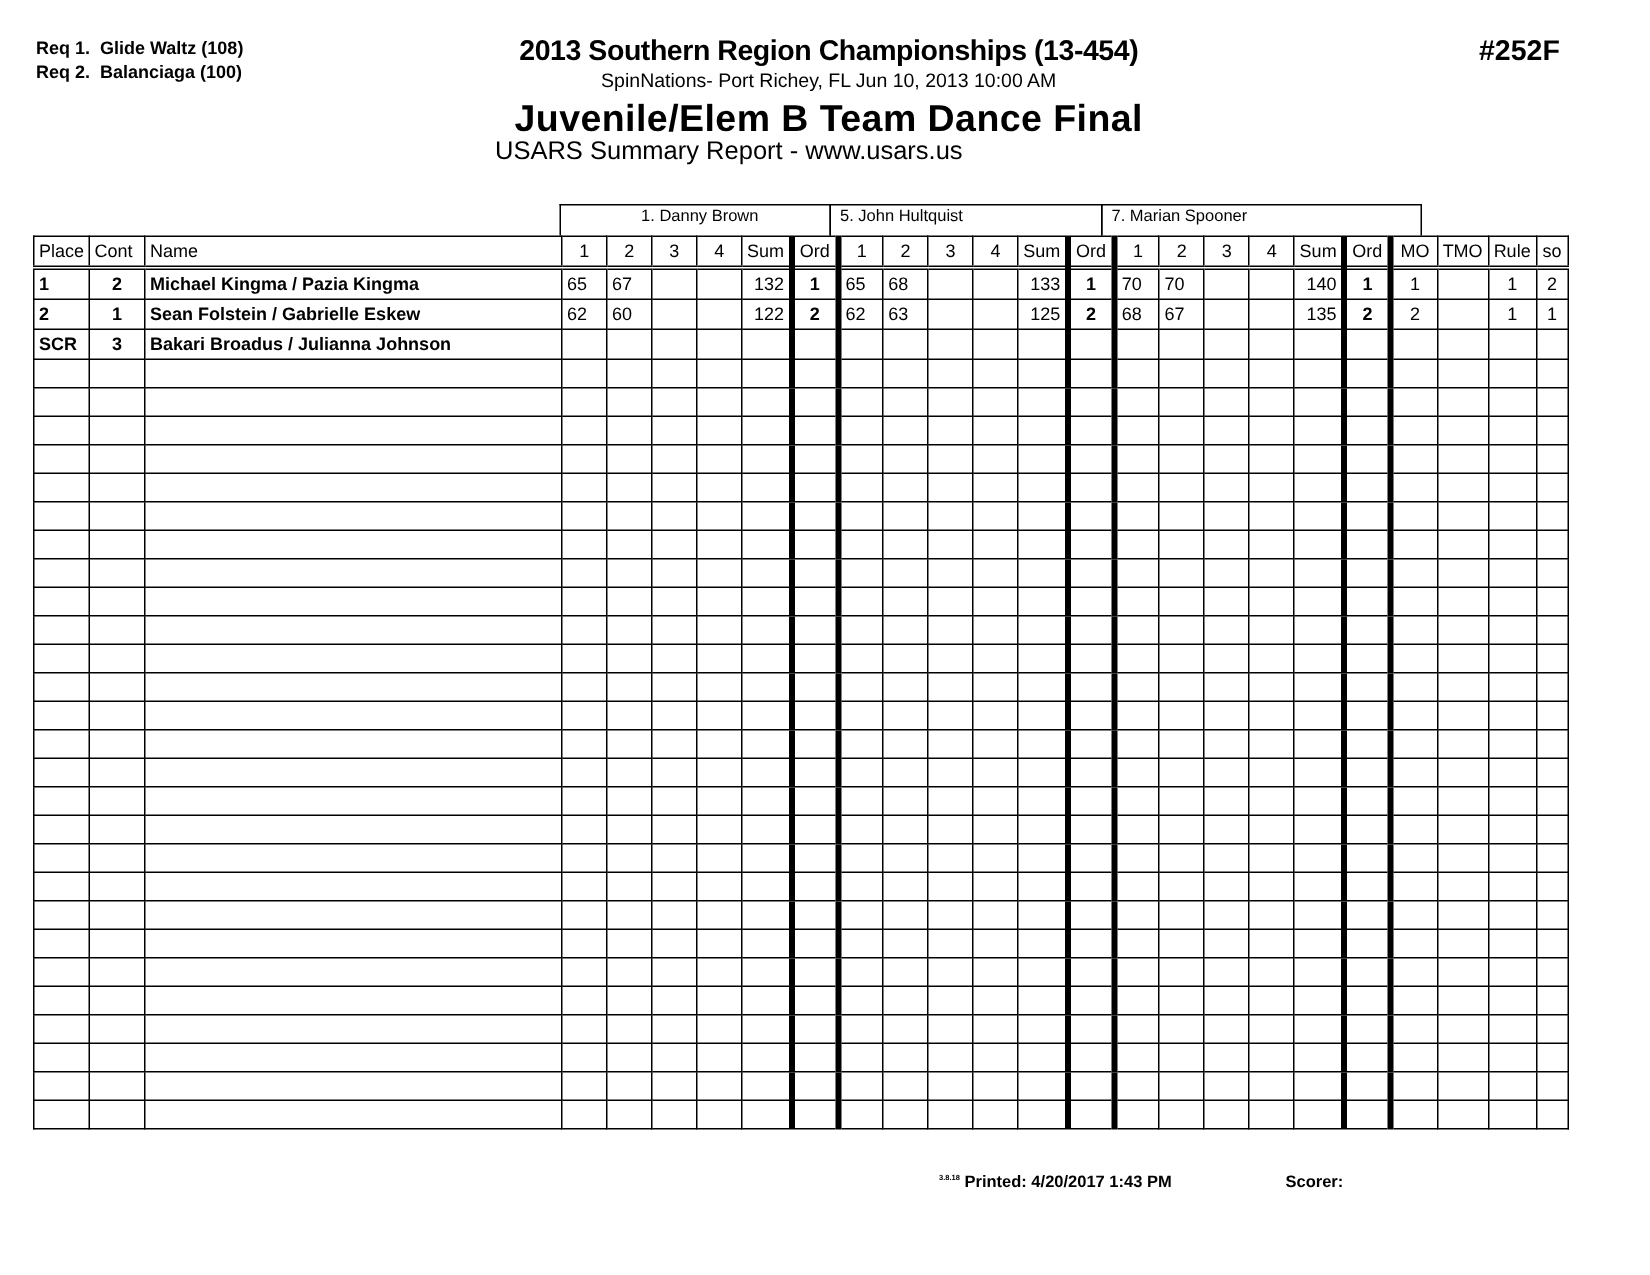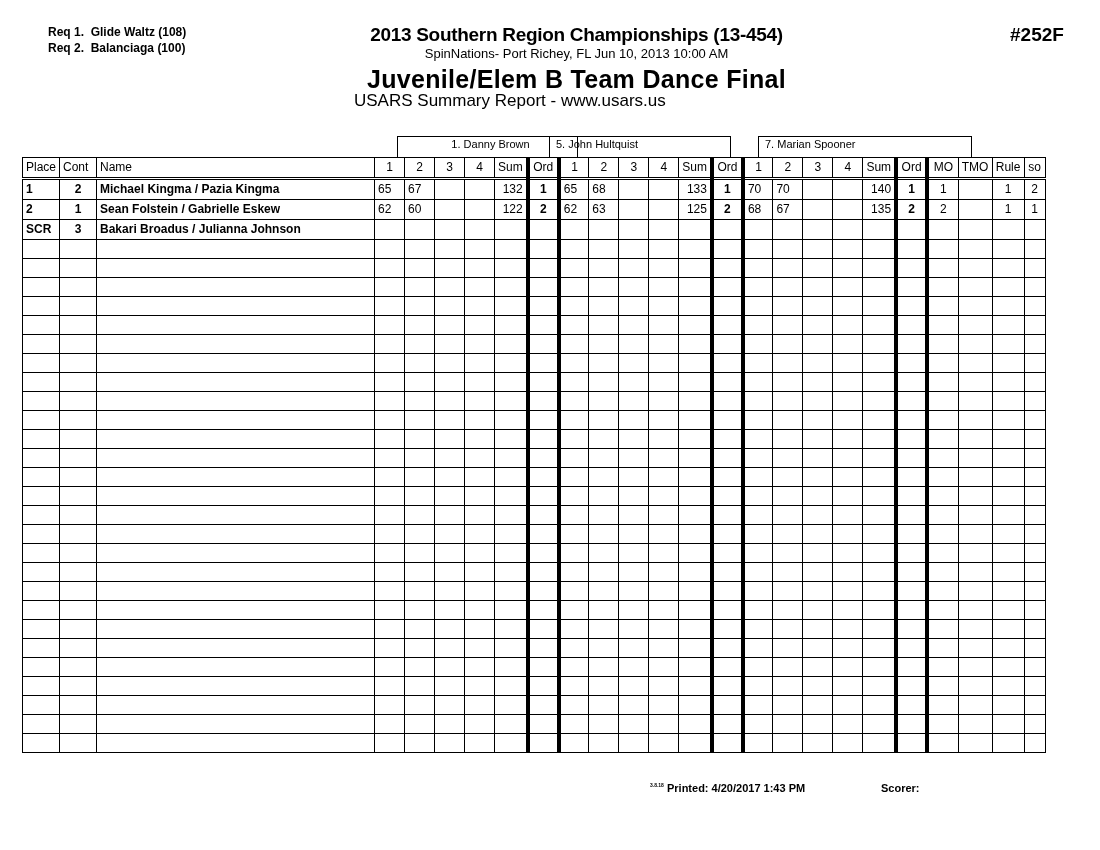--- a/index.html
+++ b/index.html
@@ -1,17 +1,17 @@
 <!DOCTYPE html>
 <html><head>
 <meta charset="utf-8">
 <style>
   html,body{margin:0;padding:0;background:#ffffff;}
   body{width:1100px;height:850px;position:relative;overflow:hidden;font-family:"Liberation Sans",sans-serif;color:#000;}
-  .abs{position:absolute;margin-left:24px;}
+  .abs{position:absolute;}
   .req{left:24px;font-size:12px;font-weight:bold;white-space:pre;}
   .title{left:330px;width:445px;text-align:center;top:24px;font-size:19px;font-weight:bold;letter-spacing:-0.3px;}
   .sub1{left:330px;width:445px;text-align:center;top:46px;font-size:13px;}
   .sub2{left:330px;width:445px;text-align:center;top:65px;font-size:25px;font-weight:bold;letter-spacing:0.3px;}
   .sub3{left:330px;width:445px;top:91px;font-size:17px;}
   .eventno{left:986px;top:24px;font-size:19px;font-weight:bold;}
   .judgebox{top:136px;height:21px;border:1px solid #000;border-bottom:none;font-size:11px;line-height:14px;padding-left:6px;box-sizing:border-box;}
   table.grid{position:absolute;left:22px;top:157px;border-collapse:collapse;table-layout:fixed;}
   table.grid td{border:1px solid #000;height:19px;padding:0 3px;font-size:12px;line-height:19px;white-space:nowrap;overflow:hidden;box-sizing:border-box;}
   table.grid tr.hdr td{font-size:12px;border-bottom:3px double #000;margin-left:12px;}
@@ -28,21 +28,21 @@
 <div class="abs req" style="top:25px;">Req 1.  Glide Waltz (108)</div>
 <div class="abs req" style="top:41px;">Req 2.  Balanciaga (100)</div>
 
 <div class="abs title">2013 Southern Region Championships (13-454)</div>
 <div class="abs sub1">SpinNations- Port Richey, FL  Jun 10, 2013  10:00 AM</div>
 <div class="abs sub2">Juvenile/Elem B Team Dance Final</div>
 <div class="abs sub3">USARS Summary Report - www.usars.us</div>
 <div class="abs eventno">#252F</div>
 
 <div class="abs judgebox" style="left:373px;width:181px;text-align:center;">1.  Danny Brown</div>
-<div class="abs judgebox" style="left:525px;width:182px;">5.  John Hultquist</div>
+<div class="abs judgebox" style="left:553px;width:182px;">5.  John Hultquist</div>
 <div class="abs judgebox" style="left:734px;width:214px;">7.  Marian Spooner</div>
 
 <table class="grid">
   <colgroup>
     <col style="width:36px">
       <col style="width:37px">
       <col style="width:278px">
     <col style="width:30px">
       <col style="width:30px">
       <col style="width:30px">

